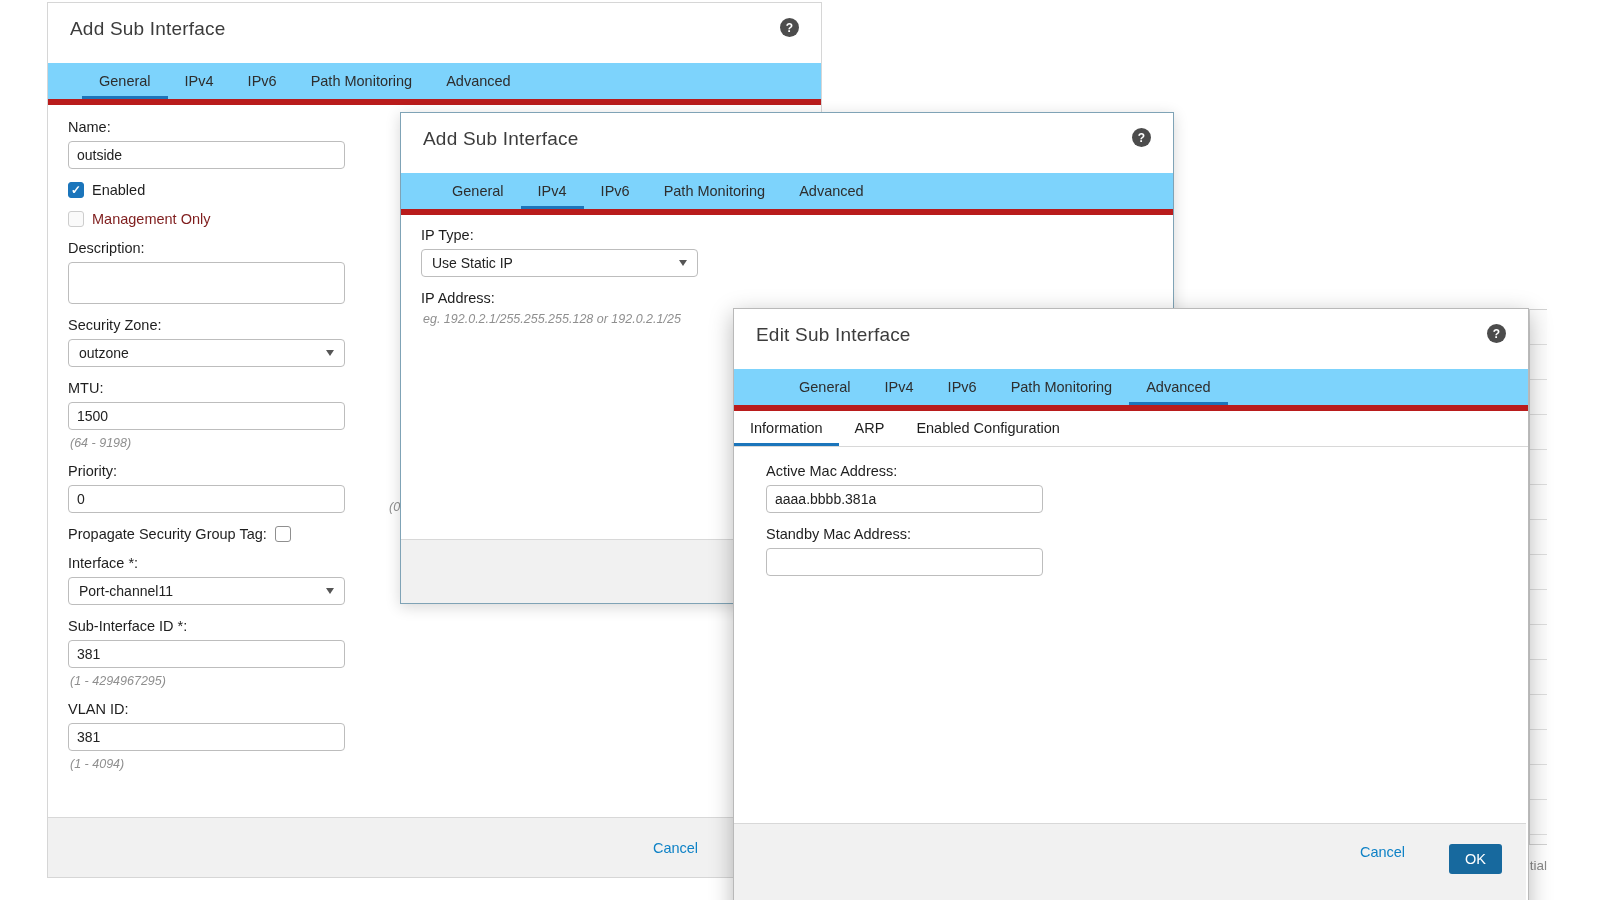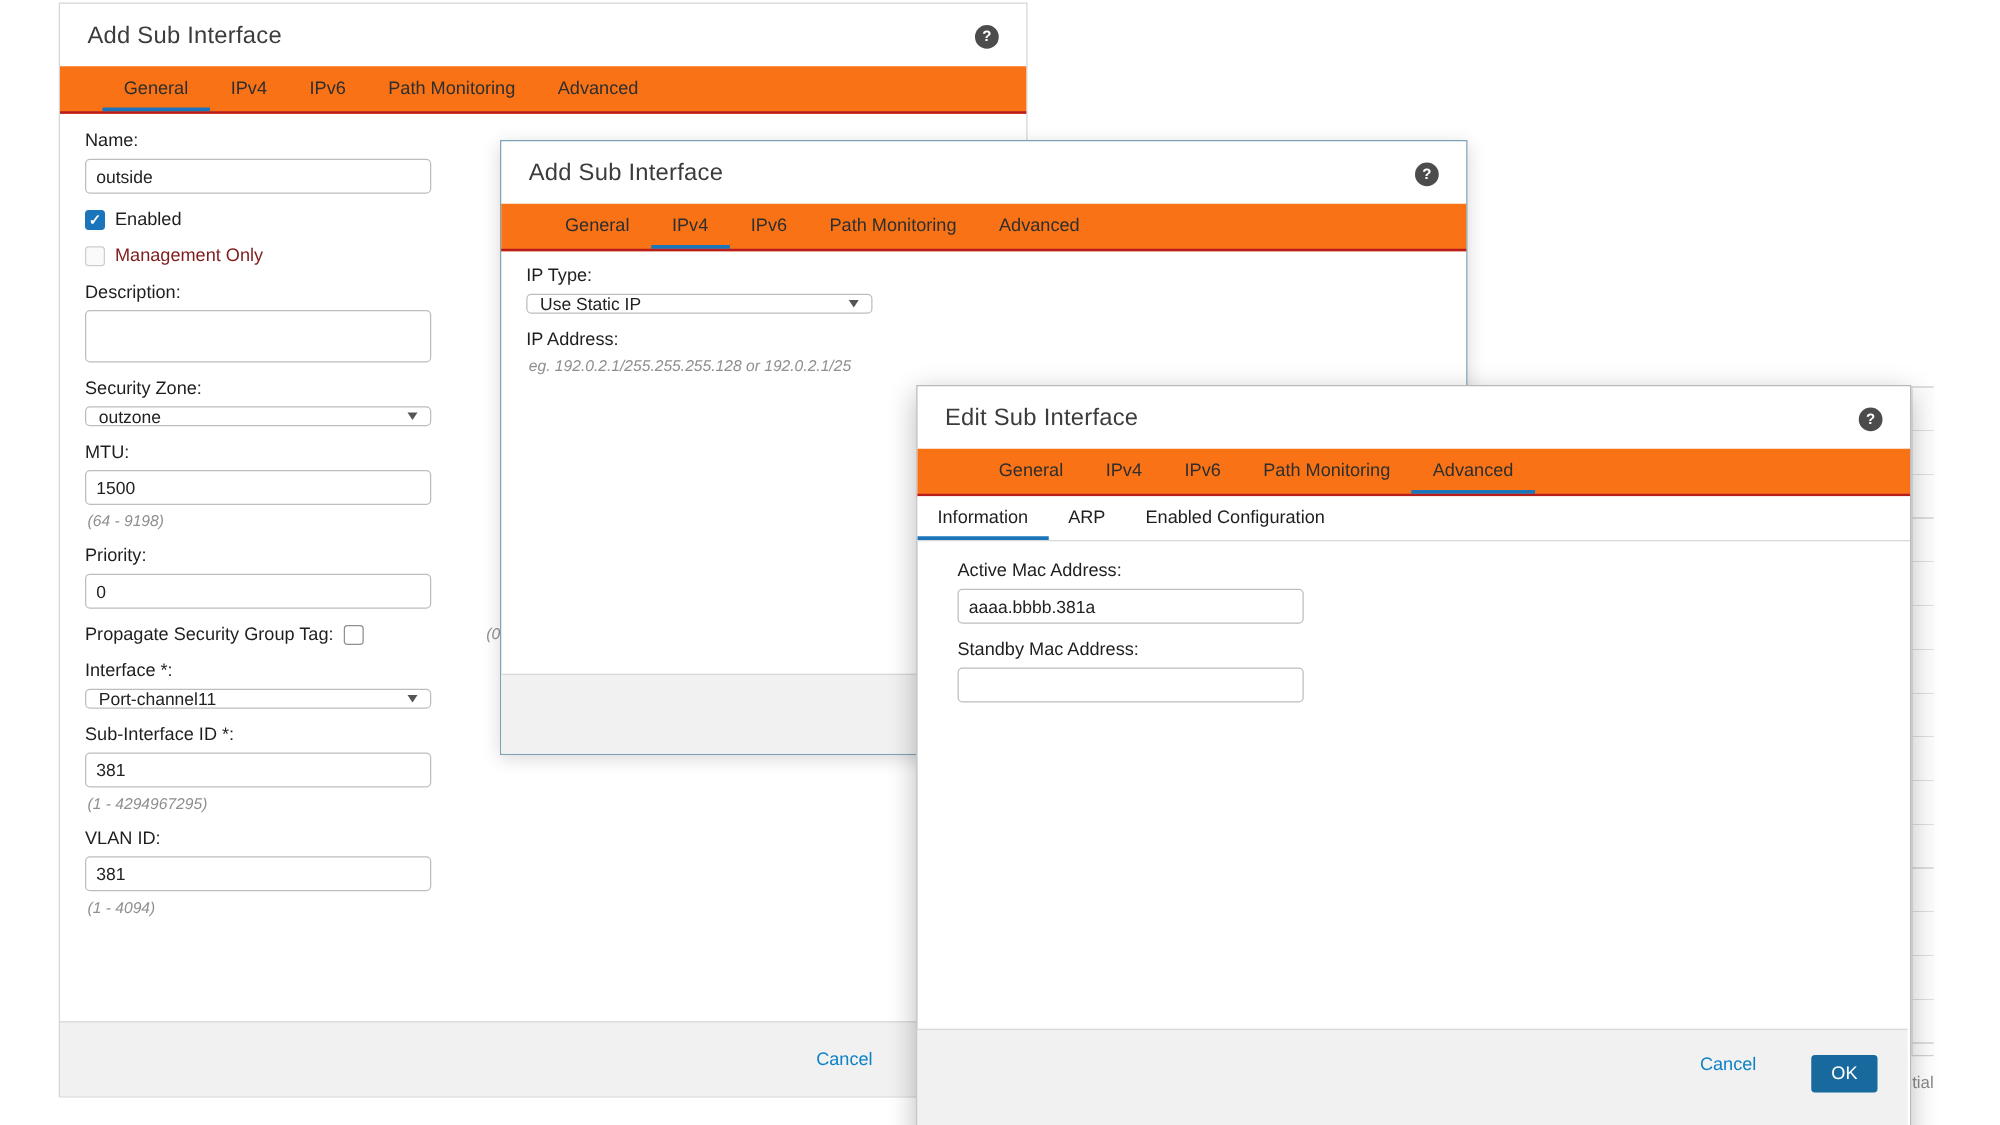--- a/index.html
+++ b/index.html
@@ -4,45 +4,45 @@
 <style>
   *{box-sizing:border-box;margin:0;padding:0}
   html,body{width:1600px;height:900px}
   body{background:#ffffff;font-family:"Liberation Sans",sans-serif;position:relative;overflow:hidden}
 
   .dialog{position:absolute;background:#fff;border:1px solid #c9ced1}
   #dlg1{left:47px;top:2px;width:775px;height:876px;border-color:#d6d6d6;z-index:1}
   #dlg2{left:400px;top:112px;width:774px;height:492px;border-color:#7fa3b6;z-index:2;box-shadow:0 3px 14px rgba(0,0,0,.16)}
   #dlg3{left:733px;top:308px;width:796px;height:616px;border-color:#b9b9b9;z-index:3;box-shadow:0 6px 22px rgba(0,0,0,.28)}
 
-  .dlg-header{display:flex;justify-content:space-between;align-items:center;padding:15px 22px 13px}
+  .dlg-header{display:flex;justify-content:space-between;padding:15px 22px 23px}
   .dlg-title{font-size:19px;color:#3c3c3c;letter-spacing:.2px}
   .help{width:19px;height:19px;border-radius:50%;background:#4c4c4c;color:#fff;font-size:12px;font-weight:bold;display:flex;align-items:center;justify-content:center;cursor:pointer;flex:0 0 auto}
 
-  .tabs{display:flex;background:#f97316;border-bottom:2px solid #b91c1c;padding-left:34px}
+  .tabs{display:flex;background:#7dd3fc;border-bottom:6px solid #b91c1c;padding-left:34px}
   #dlg3 .tabs{padding-left:48px}
   .tab{padding:10px 17px 7px;font-size:14.5px;color:#2e2e2e;border-bottom:3px solid transparent;cursor:pointer;white-space:nowrap}
   .tab.active{border-bottom-color:#1b75bb}
 
   .subtabs{display:flex;background:#fff;border-bottom:1px solid #d8d8d8}
   .subtab{padding:9px 16px 7px;font-size:14.5px;color:#1e1e1e;border-bottom:3px solid transparent;cursor:pointer;white-space:nowrap}
   .subtab.active{border-bottom-color:#1b75bb}
 
   .body{padding:12px 20px;position:relative}
   #dlg2 .body{padding:10px 20px}
   #dlg3 .body{padding:16px 32px}
 
   .lbl{font-size:14.5px;color:#1e1e1e;margin:13px 0 6px}
   .body > .lbl:first-child{margin-top:2px}
   #dlg3 .lbl:first-child{margin-top:0}
 
   .txt{display:block;width:277px;height:28px;border:1px solid #bdbdbd;border-radius:4px;padding:3px 8px;font-size:14px;color:#222;font-family:inherit;background:#fff}
   .txt.tall{height:42px}
 
-  .select{width:277px;height:16px;border:1px solid #bdbdbd;border-radius:4px;padding:3px 10px;font-size:14px;color:#222;background:#fff;display:flex;align-items:center;justify-content:space-between;cursor:pointer}
+  .select{width:277px;height:28px;border:1px solid #bdbdbd;border-radius:4px;padding:3px 10px;font-size:14px;color:#222;background:#fff;display:flex;align-items:center;justify-content:space-between;cursor:pointer}
   .caret{width:0;height:0;border-left:4.5px solid transparent;border-right:4.5px solid transparent;border-top:6px solid #555}
 
   .hint{font-style:italic;color:#8f8f8f;font-size:12.5px;margin:6px 0 0 2px}
 
   .cb-row{display:flex;align-items:center;gap:8px;margin-top:13px}
   .cb{width:16px;height:16px;border:1.5px solid #8f8f8f;border-radius:3px;background:#fff;flex:0 0 auto;cursor:pointer}
   .cb.checked{background:#1b75bb;border-color:#1b75bb;color:#fff;font-size:12px;line-height:14px;text-align:center;font-weight:bold}
   .cb.disabled{border-color:#cdcdcd;background:#fafafa;cursor:default}
   .cb-label{font-size:14.5px;color:#1e1e1e}
   .cb-label.disabled{color:#7f1d1d}

